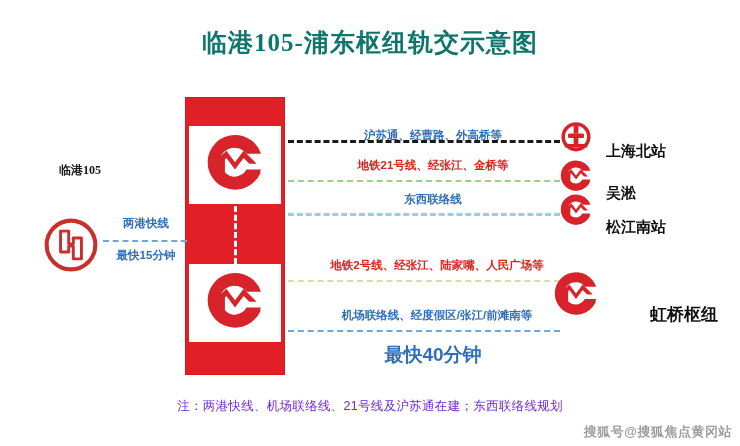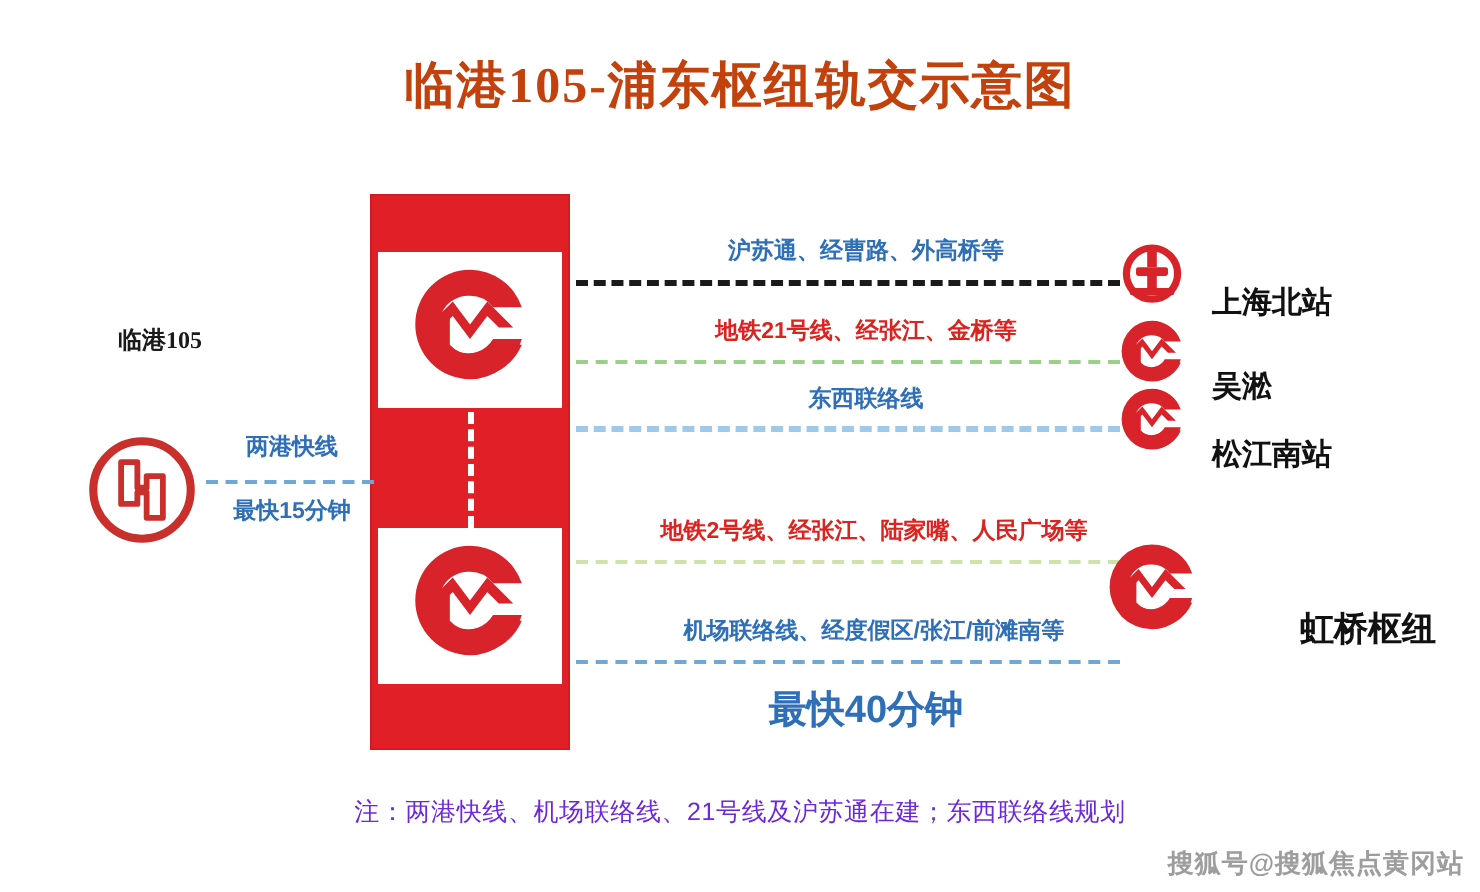--- a/index.html
+++ b/index.html
@@ -20,21 +20,21 @@
 
   
   .title {
     position: absolute;
     left: 0;
     top: 26px;
     width: 740px;
     text-align: center;
     font-size: 25px;
     font-weight: bold;
-    color: #c2410c;
+    color: #0f766e;
     letter-spacing: 1px;
     font-family: "Liberation Serif", "DejaVu Serif", serif;
   }
 
   
   .column {
     position: absolute;
     left: 185px;
     top: 97px;
     width: 100px;
@@ -200,21 +200,21 @@
     <svg width="58" height="58" viewBox="0 0 100 100">
       <circle cx="50" cy="50" r="42" fill="none" stroke="#c9302c" stroke-width="7"></circle>
       <path d="M32 26 L32 62 L46 62 L46 52 L54 52 L54 74 L68 74 L68 38 L54 38 L54 48 L46 48 L46 26 Z" fill="none" stroke="#c9302c" stroke-width="5" stroke-linejoin="round"></path>
     </svg>
   </div>
 
   <div class="conn-label" style="left:105px; top:216px; width:82px; color:#2e6fb7;">两港快线</div>
   <div class="conn-line" style="left:103px; top:240px; width:84px; border-top:2px dashed #6fa8d6;"></div>
   <div class="conn-label" style="left:100px; top:248px; width:92px; color:#2e6fb7;">最快15分钟</div>
 
-  <div class="conn-label" style="left:288px; top:118px; width:290px; color:#2e6fb7;">沪苏通、经曹路、外高桥等</div>
+  <div class="conn-label" style="left:288px; top:128px; width:290px; color:#2e6fb7;">沪苏通、经曹路、外高桥等</div>
   <div class="conn-line" style="left:288px; top:140px; width:272px; border-top:3px dashed #1a1a1a;"></div>
 
   <div class="conn-label" style="left:288px; top:158px; width:290px; color:#d9241f;">地铁21号线、经张江、金桥等</div>
   <div class="conn-line" style="left:288px; top:180px; width:272px; border-top:2px dashed #9bd08a;"></div>
 
   <div class="conn-label" style="left:288px; top:192px; width:290px; color:#2e6fb7;">东西联络线</div>
   <div class="conn-line" style="left:288px; top:213px; width:272px; border-top:3px dashed #9ec9e8;"></div>
 
   <div class="conn-label" style="left:288px; top:258px; width:298px; color:#d9241f;">地铁2号线、经张江、陆家嘴、人民广场等</div>
   <div class="conn-line" style="left:288px; top:280px; width:272px; border-top:2px dashed #cfe3a8;"></div>

